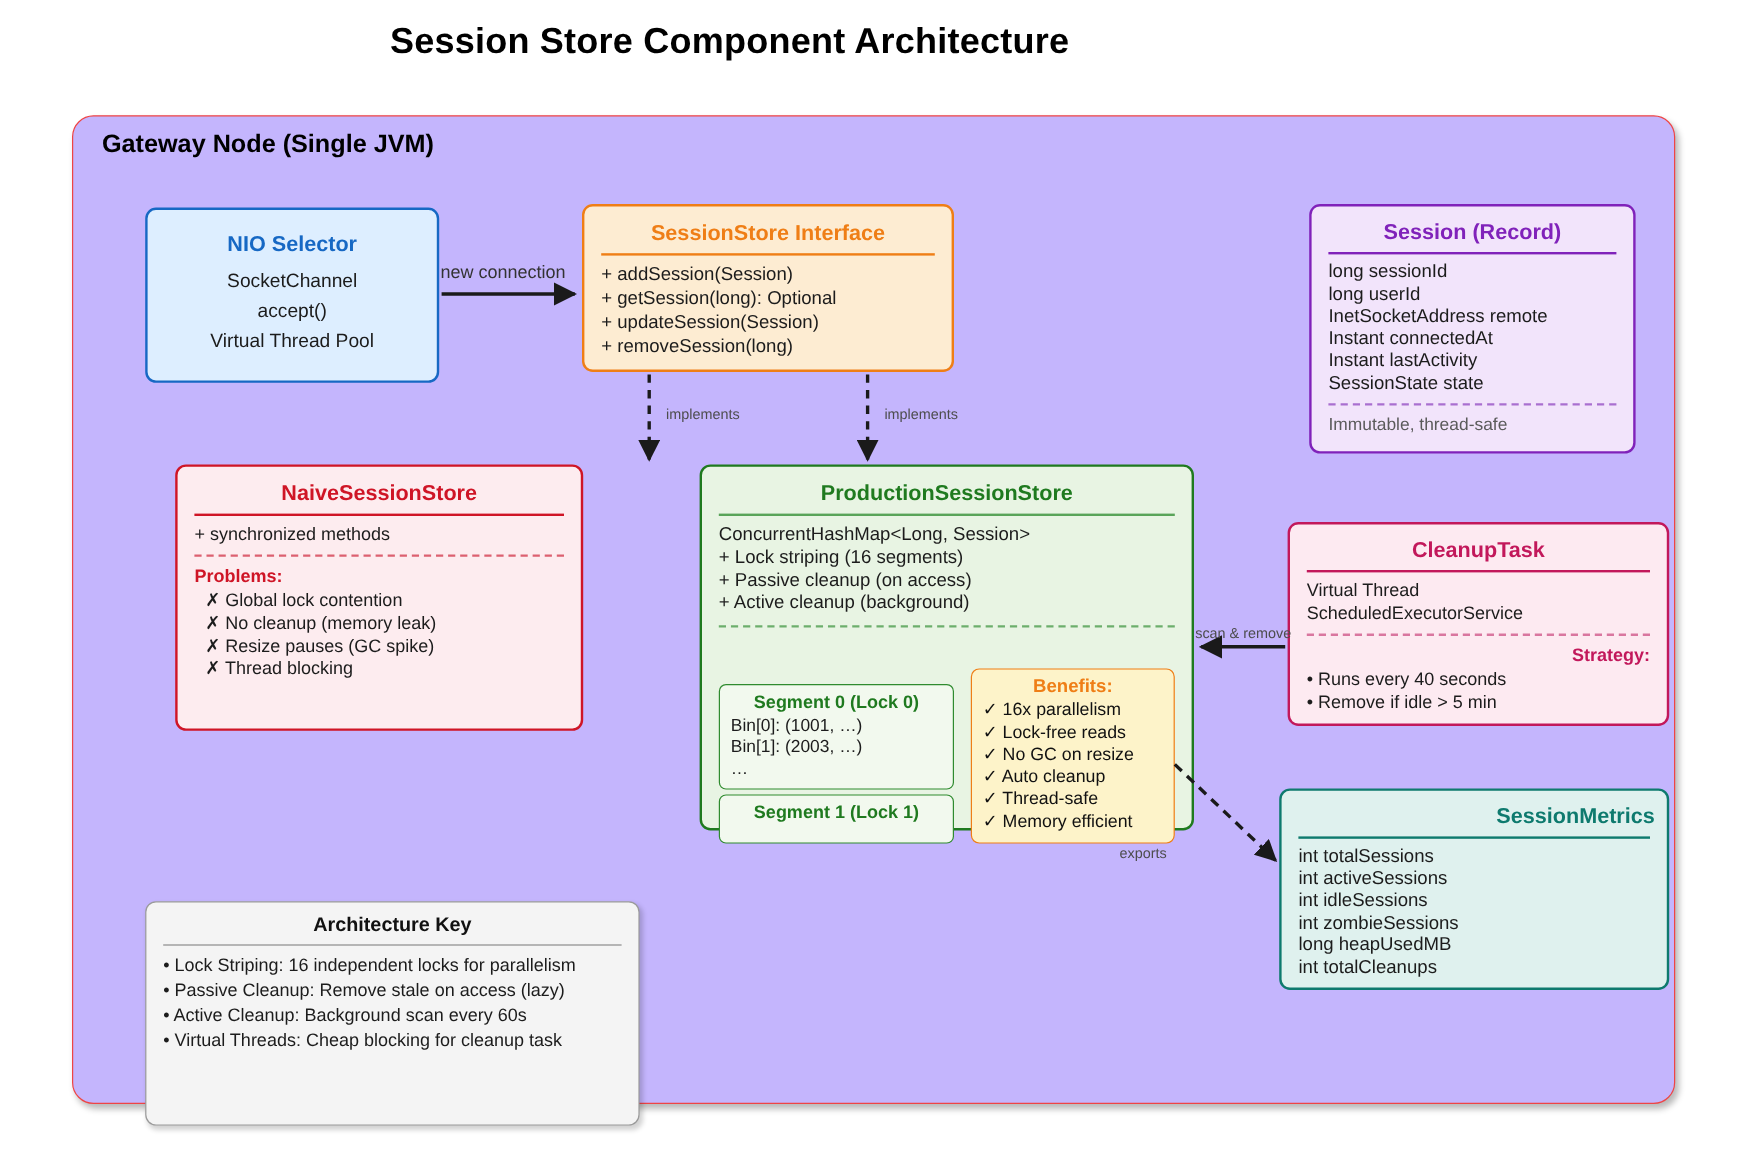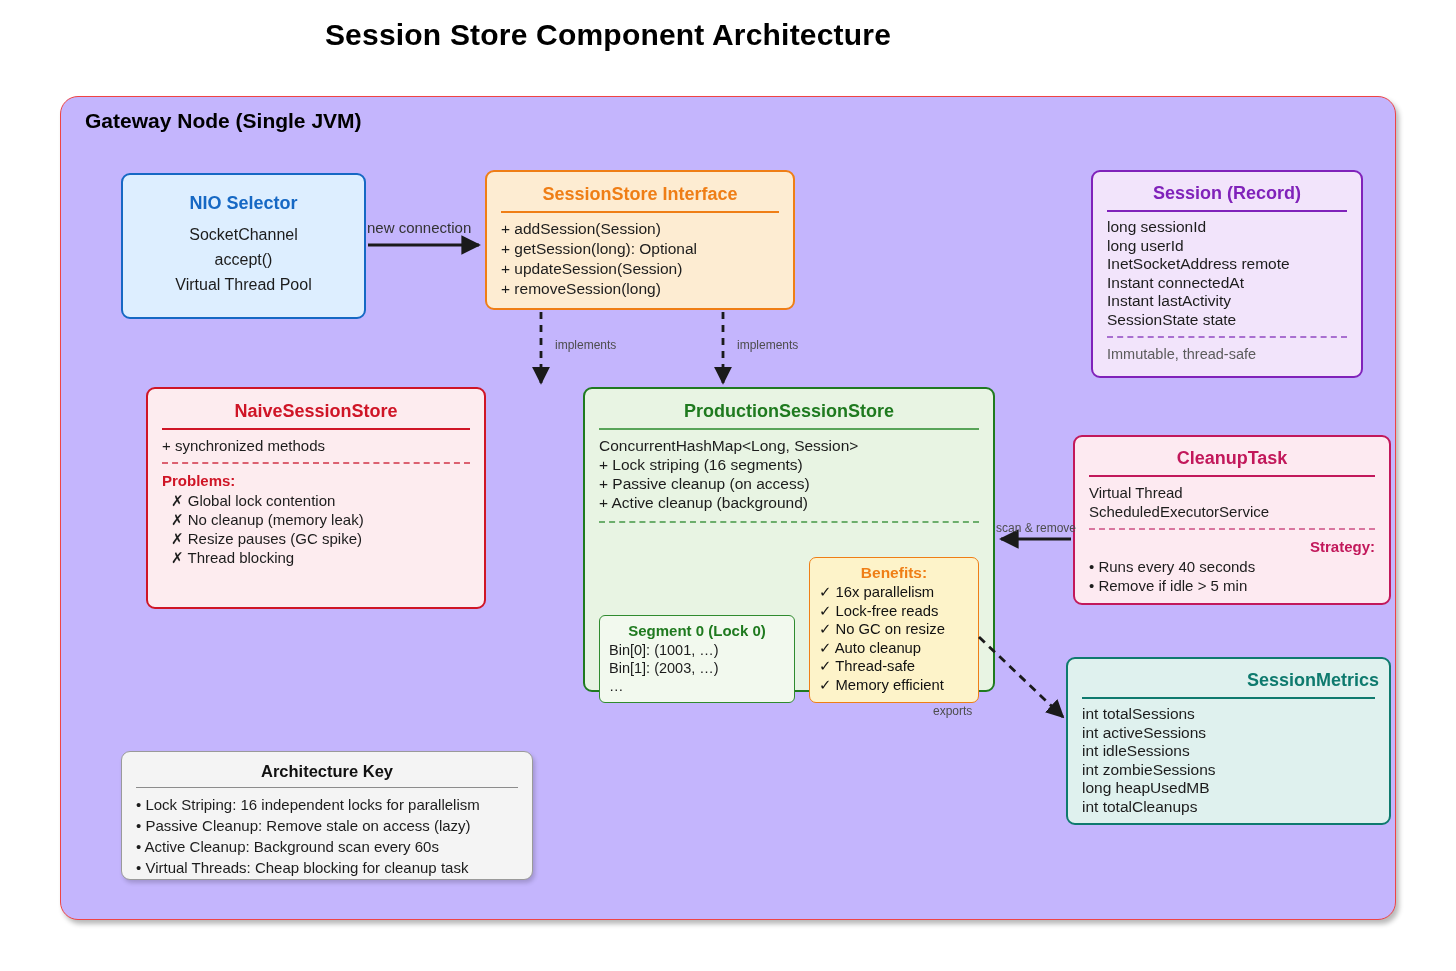--- a/index.html
+++ b/index.html
@@ -191,21 +191,21 @@
   #session-metrics {
     left: 1005px; top: 560px; width: 325px; height: 168px;
     background: #dff1ee; border-color: #0e7a6e;
   }
   #session-metrics .card-title { color: #0e7a6e; font-size: 18px; padding-top: 11px; text-align: right; }
   #session-metrics .card-rule { border-top-color: #0e7a6e; }
   #session-metrics .card-body { font-size: 15.5px; line-height: 18.5px; }
 
   
   #architecture-key {
-    left: 60px; top: 654px; width: 412px; height: 129px;
+    left: 60px; top: 654px; width: 412px; height: 187px;
     background: #f4f4f4; border: 1.6px solid #9a9a9a;
     border-radius: 9px;
     box-shadow: 2px 3px 4px rgba(0,0,0,0.18);
   }
   #architecture-key .card-title { color: #111111; font-size: 16.5px; padding-top: 10px; }
   #architecture-key .card-rule { border-top-color: #8c8c8c; border-top-width: 1.6px; }
   #architecture-key .card-body { font-size: 15px; line-height: 21px; }
 
   
   #connectors {
@@ -299,20 +299,23 @@
     <div class="dashed-sep"></div>
 
     <div class="inner-row">
       <div class="segment-stack">
         <div class="segment-box" id="segment-0">
           <div class="segment-title">Segment 0 (Lock 0)</div>
           <div class="segment-line">Bin[0]: (1001, …)</div>
           <div class="segment-line">Bin[1]: (2003, …)</div>
           <div class="segment-line">…</div>
         </div>
+        <div class="segment-box" id="segment-1">
+          <div class="segment-title">Segment 1 (Lock 1)</div>
+        </div>
       </div>
 
       <div id="benefits-box">
         <div id="benefits-title">Benefits:</div>
         <div class="ln">✓ 16x parallelism</div>
         <div class="ln">✓ Lock-free reads</div>
         <div class="ln">✓ No GC on resize</div>
         <div class="ln">✓ Auto cleanup</div>
         <div class="ln">✓ Thread-safe</div>
         <div class="ln">✓ Memory efficient</div>

